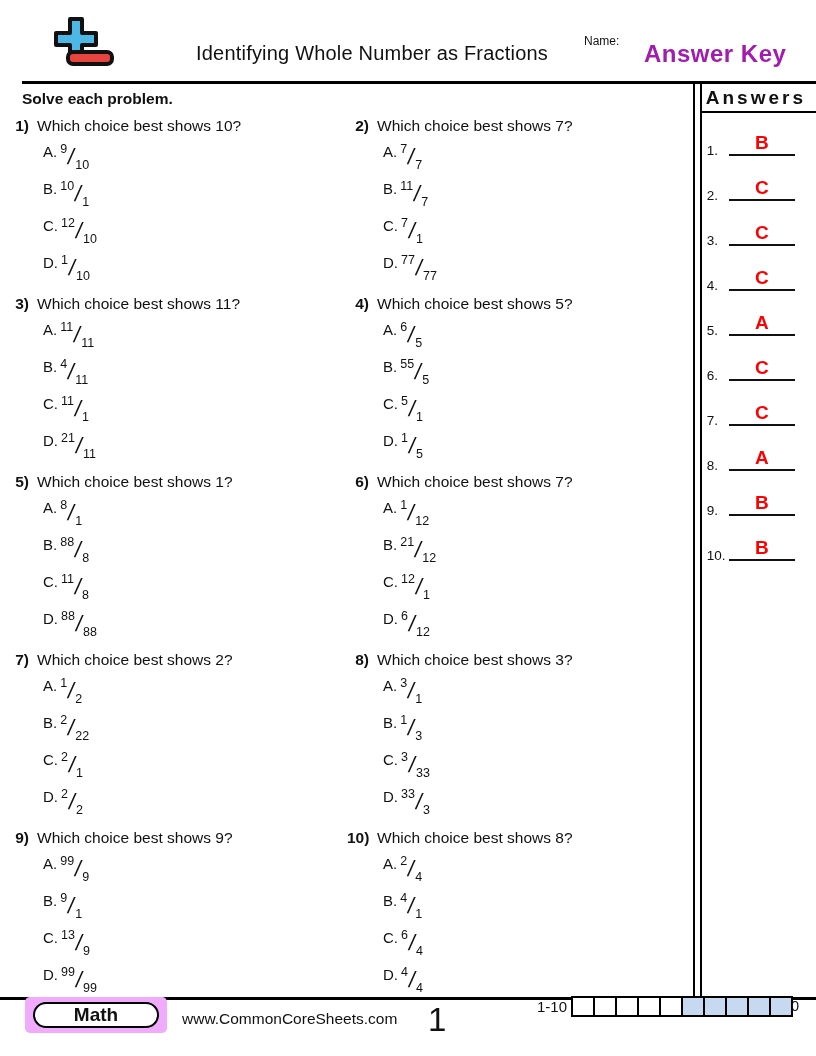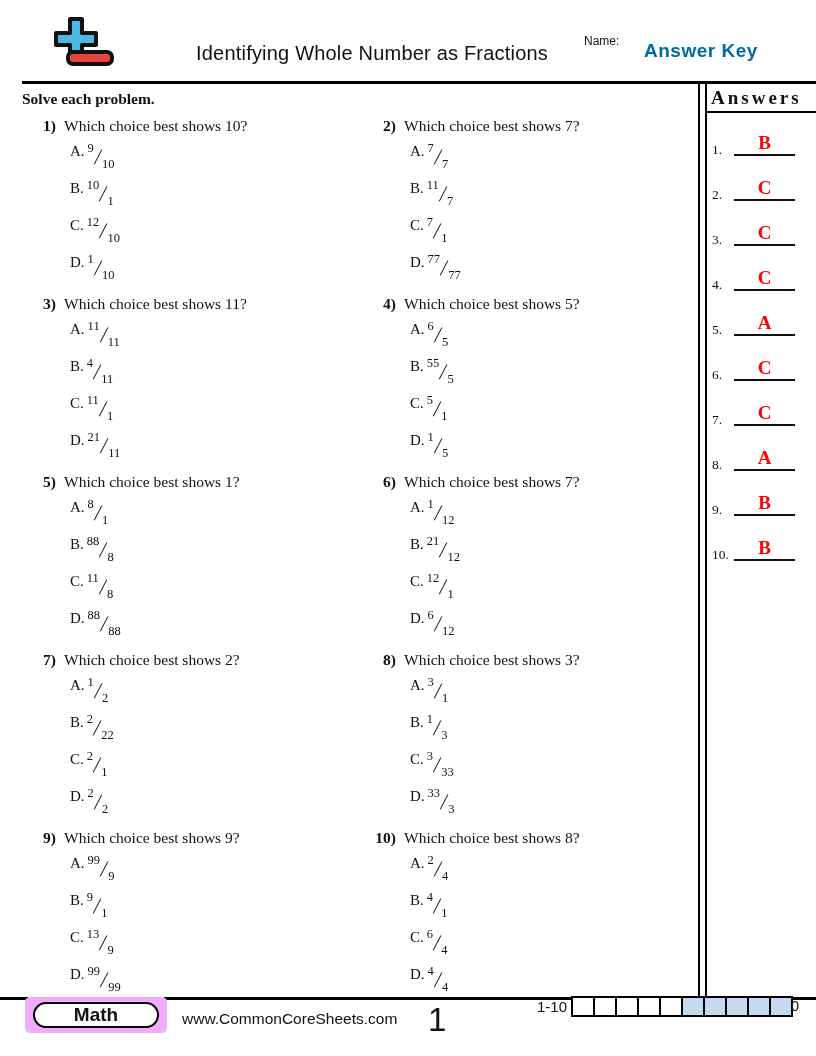--- a/index.html
+++ b/index.html
@@ -5,28 +5,28 @@
   * { margin:0; padding:0; box-sizing:border-box; }
   html,body { background:#fff; }
   .page { position:relative; width:816px; height:1056px; margin:0 auto; background:#fff;
           font-family:"Liberation Sans", sans-serif; color:#111; overflow:hidden; }
 
   
   .header { position:relative; height:84px; border-bottom:3px solid #000;margin-left:22px; }
   .logo { position:absolute; left:28px; top:16px; width:76px; height:51px; }
   .title { position:absolute; left:0; top:42px; width:700px; text-align:center; font-size:20px; letter-spacing:0.2px; }
   .name-label { position:absolute; left:562px; top:34px; font-size:12px; }
-  .answer-key { position:absolute; left:622px; top:40px; font-size:19px; font-weight:bold;
-                color:#0369a1; letter-spacing:0.5px; }
+  .answer-key { position:absolute; left:622px; top:40px; font-size:24px; font-weight:bold;
+                color:#a21caf; letter-spacing:0.5px; }
 
   
-  .content { display:flex; height:929px;font-family:Liberation Serif, serif; }
+  .content { display:flex; height:929px; }
   .main { width:698px; }
   .instructions { padding:6px 0 0 22px; font-size:15.5px; font-weight:bold; height:28px; }
-  .q-grid { display:grid; grid-template-columns:340px 1fr; padding-left:28px; margin-top:2px; }
+  .q-grid { display:grid; grid-template-columns:340px 1fr; padding-left:1px; margin-top:2px; }
   .question { height:178px; padding:3px 0 0 6px; }
   .q-head { font-size:15.5px; }
   .q-num { display:inline-block; width:22px; text-align:right; margin-right:8px; font-weight:bold; }
   .choices { margin-left:36px; margin-top:3px; }
   .choice { height:37px; display:flex; align-items:center; font-size:15px; }
   .c-label { margin-right:3px; transform:translateY(-5px); }
   .frac { display:flex; align-items:center; }
   .f-num { font-size:12.5px; transform:translateY(-8px); margin-right:1px; }
   .f-slash { font-size:22px; display:inline-block; transform:skewX(-10deg); line-height:1; }
   .f-slash::before { content:"/"; }

